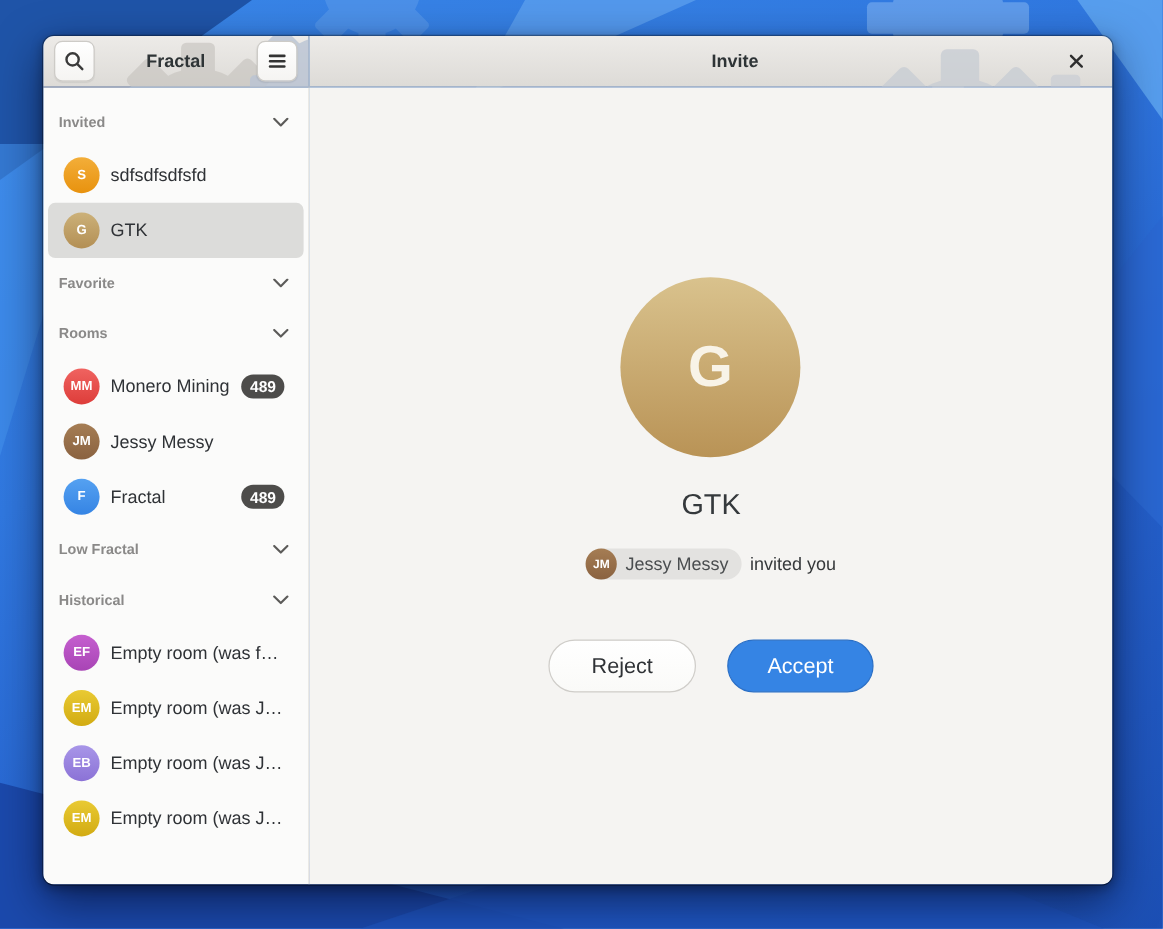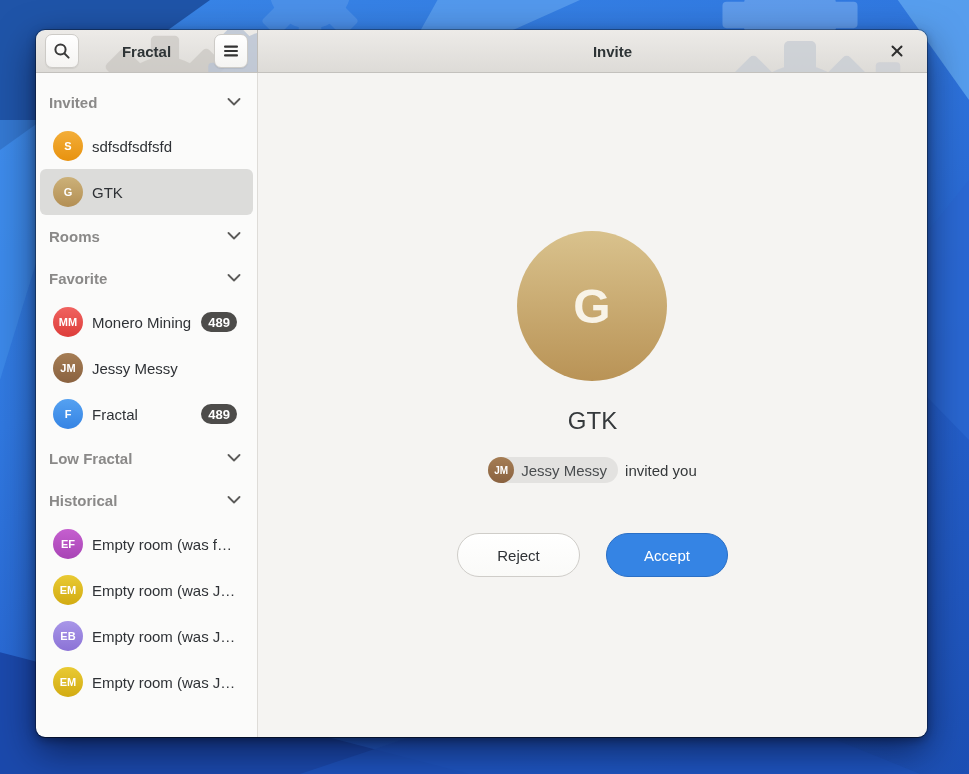--- a/index.html
+++ b/index.html
@@ -56,21 +56,21 @@
     display:flex; align-items:center; justify-content:center; cursor:pointer;
     position:relative; z-index:3; }
   .close-btn { position:absolute; right:14px; top:0; height:100%; width:32px;
     display:flex; align-items:center; justify-content:center; background:none; border:none;
     cursor:pointer; z-index:3; }
 
   
   .sidebar { background:#fbfbfa; border-right:1px solid #dedcd8; padding-top:8px; overflow:hidden; }
   .section-hdr { height:42px; display:flex; align-items:center; justify-content:space-between;
     padding:0 16px 0 13px; cursor:pointer; }
-  .section-label { font-size:15px; font-weight:700; color:#8a8988; }
+  .section-label { font-size:12px; font-weight:700; color:#8a8988; }
   .row { height:46px; display:flex; align-items:center; gap:9px; padding:0 16px 0 13px;
     margin:0 4px; border-radius:6px; cursor:pointer; }
   .row.selected { background:#dcdcda; }
   .avatar { width:30px; height:30px; border-radius:50%; flex:0 0 auto;
     background:linear-gradient(var(--c1),var(--c2));
     display:flex; align-items:center; justify-content:center;
     color:#fff; font-size:11px; font-weight:700; }
   .row .name { flex:1; font-size:15px; color:#2f3236; white-space:nowrap;
     overflow:hidden; text-overflow:ellipsis; }
   .badge { background:#4d4c4a; color:#fff; font-size:13px; font-weight:700;
@@ -86,21 +86,21 @@
   .room-title { position:absolute; top:334px; width:100%; text-align:center;
     font-size:24px; color:#35393c; }
   .inviter-line { position:absolute; top:384px; width:100%; display:flex;
     justify-content:center; align-items:center; gap:7px; font-size:15px; color:#36393b; }
   .inviter-pill { display:flex; align-items:center; gap:7px; background:#e3e2e0;
     border-radius:13px; padding-right:11px; height:26px; }
   .inviter-pill .avatar { width:26px; height:26px; font-size:10px; }
   .inviter-pill .pill-name { color:#4a4d4f; }
   .actions { position:absolute; top:460px; width:100%; display:flex;
     justify-content:center; gap:26px; }
-  .btn { height:44px; border-radius:22px; font-size:15px; cursor:pointer;
+  .btn { height:44px; border-radius:22px; font-size:18px; cursor:pointer;
     font-family:"Liberation Sans",sans-serif; }
   .btn-reject { width:123px; background:linear-gradient(#ffffff,#fafaf8);
     border:1px solid #cfcdc9; color:#2f3236; }
   .btn-accept { width:122px; background:#3584e4; border:1px solid #2a6fc6; color:#fff; }
 
   svg.inline-icon { display:block; }
 </style>
 </head>
 <body>
 
@@ -194,28 +194,28 @@
     </div>
     <div class="row selected">
       <span class="avatar" style="--c1: #ccb179; --c2: #b38f54;">
           <span>G</span>
         </span>
       <span class="name">GTK</span>
 
     </div>
 
     <div class="section-hdr">
+      <span class="section-label">Favorite</span>
+      <svg class="inline-icon" width="14" height="8" viewBox="0 0 14 8">
+          <polyline points="1.5,1 7,6.5 12.5,1" fill="none" stroke="#5c5b59" stroke-width="1.8" stroke-linecap="round" stroke-linejoin="round"></polyline>
+        </svg>
+    </div>
+
+    <div class="section-hdr">
       <span class="section-label">Rooms</span>
-      <svg class="inline-icon" width="14" height="8" viewBox="0 0 14 8">
-          <polyline points="1.5,1 7,6.5 12.5,1" fill="none" stroke="#5c5b59" stroke-width="1.8" stroke-linecap="round" stroke-linejoin="round"></polyline>
-        </svg>
-    </div>
-
-    <div class="section-hdr">
-      <span class="section-label">Favorite</span>
       <svg class="inline-icon" width="14" height="8" viewBox="0 0 14 8">
           <polyline points="1.5,1 7,6.5 12.5,1" fill="none" stroke="#5c5b59" stroke-width="1.8" stroke-linecap="round" stroke-linejoin="round"></polyline>
         </svg>
     </div>
     <div class="row">
       <span class="avatar" style="--c1: #f06360; --c2: #dd3d3a;">
           <span>MM</span>
         </span>
       <span class="name">Monero Mining</span>
       <span class="badge">489</span>

